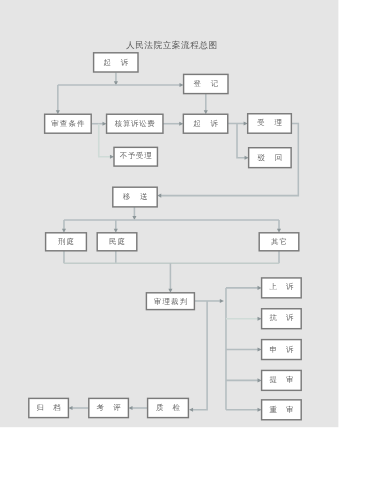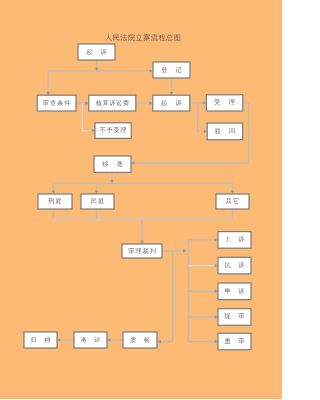--- a/index.html
+++ b/index.html
@@ -1,19 +1,19 @@
 <!DOCTYPE html>
 <html><head>
 <meta charset="utf-8">
 <title>flowchart</title>
 <style>
   html,body{margin:0;padding:0;background:#ffffff;}
   body{width:282px;height:400px;overflow:hidden;
        font-family:"Liberation Sans","DejaVu Sans",sans-serif;}
-  #stage{position:relative;width:282px;height:399px;background:#fdba74;}
+  #stage{position:relative;width:282px;height:356px;background:#e5e5e5;}
   svg.layer{position:absolute;left:0;top:0;width:282px;height:400px;overflow:visible;}
   #node-text-layer{position:absolute;left:0;top:0;width:282px;height:400px;}
   .node-label{position:absolute;box-sizing:border-box;background:transparent;
         transform:translateZ(0);
         display:flex;align-items:center;justify-content:center;
         color:#686868;white-space:pre;}
   .title{position:absolute;color:#5a5a5a;white-space:nowrap;transform:translateZ(0);
         left:105px;top:33.4px;font-size:7.2px;letter-spacing:0.45px;}
 </style>
 </head>

